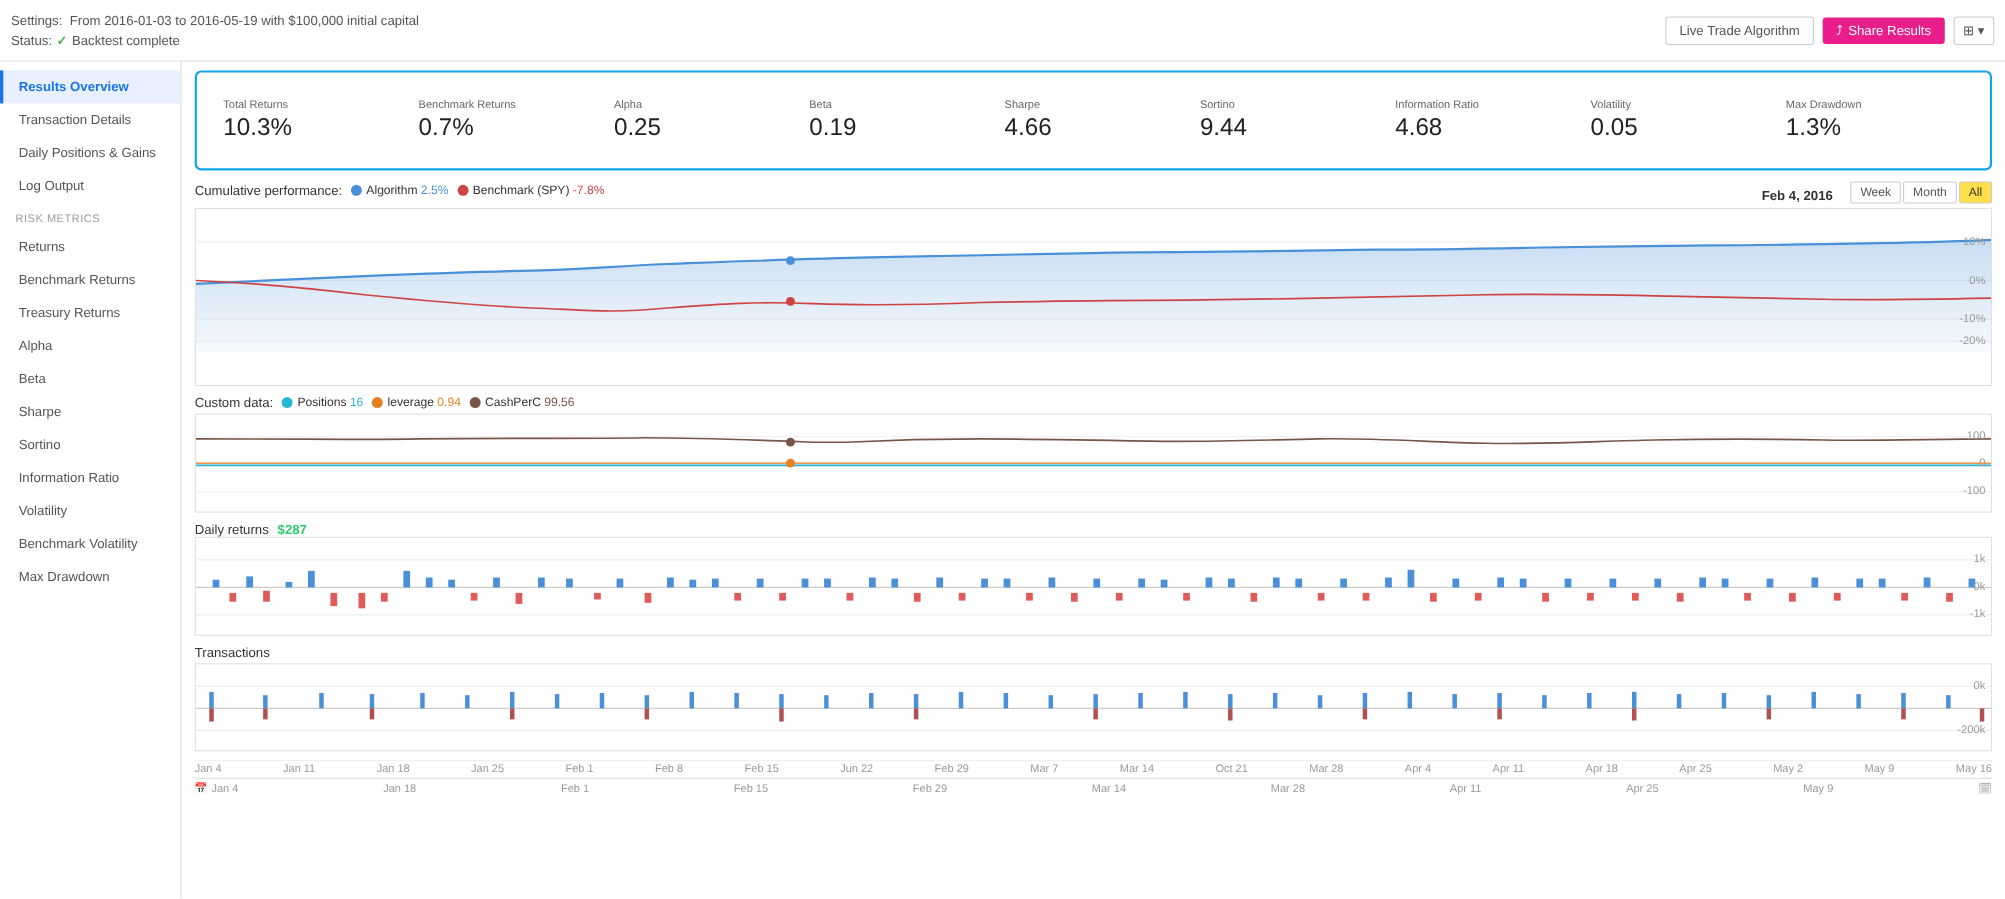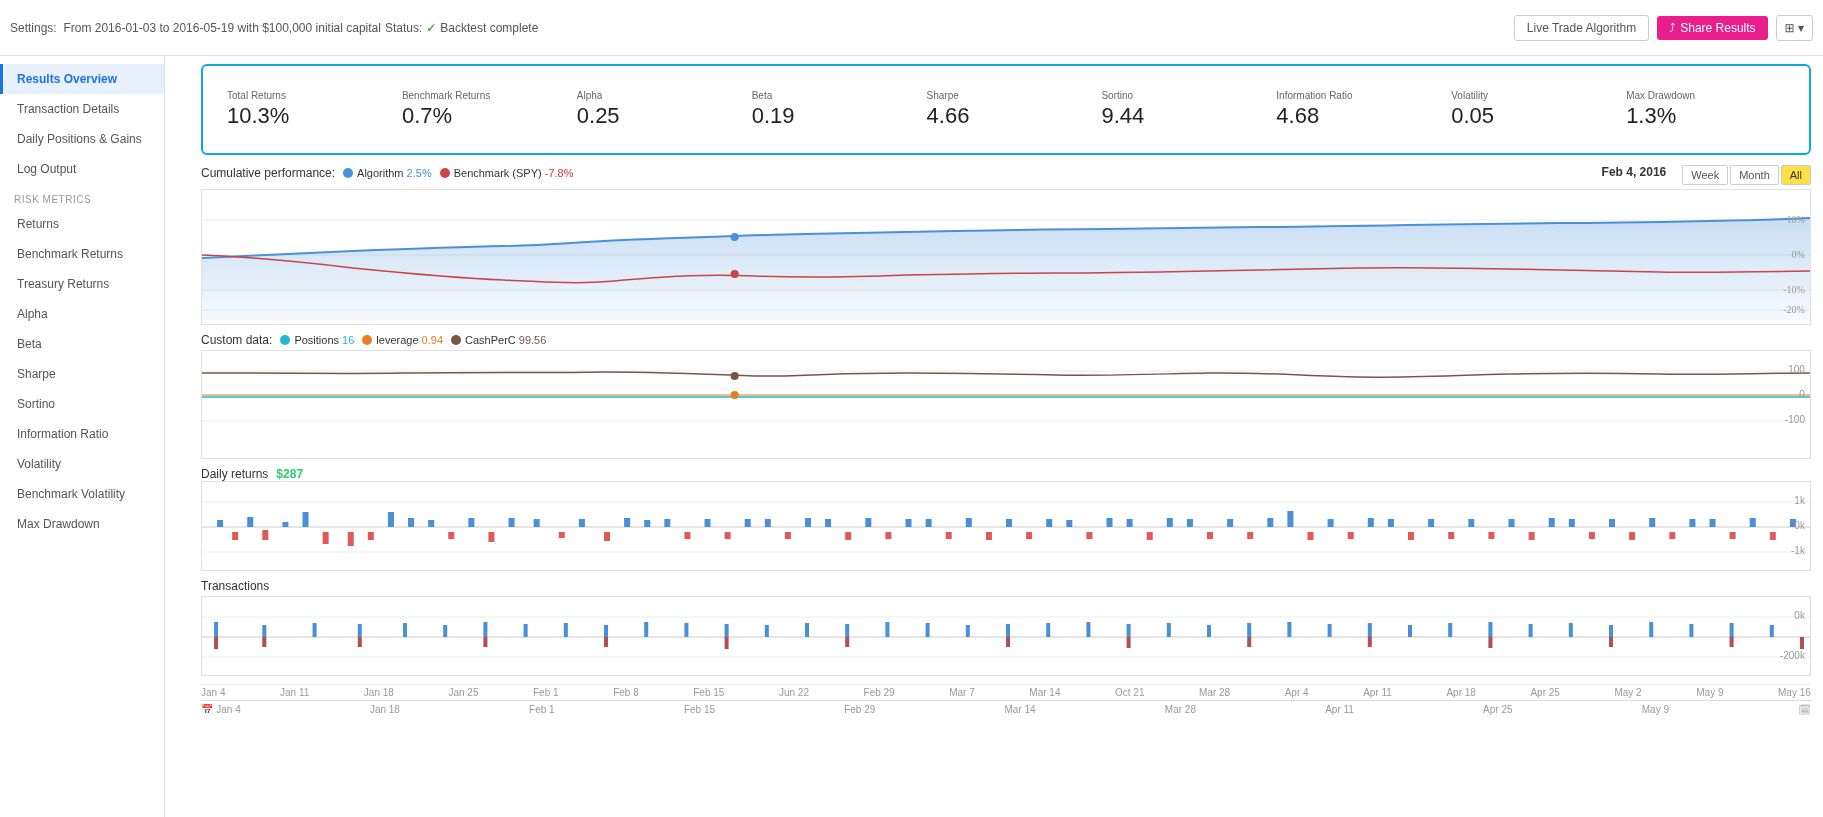--- a/index.html
+++ b/index.html
@@ -3,40 +3,40 @@
   <meta charset="utf-8">
   <style>
     * { box-sizing: border-box; margin: 0; padding: 0; }
     body { font-family: Arial, sans-serif; font-size: 12px; background: #fff; color: #333; overflow: hidden; }
 
     .top-bar {
       display: flex; align-items: center; justify-content: space-between;
       padding: 4px 10px; border-bottom: 1px solid #ddd; background: #fff;
       height: 56px;
     }
-    .top-bar-left { display: flex; flex-direction: row; gap: 4px; }
+    .top-bar-left { display: flex; flex-direction: column; gap: 4px; }
     .top-bar-left .settings-line { font-size: 12px; color: #555; }
     .top-bar-left .status-line { font-size: 12px; color: #555; display: flex; align-items: center; gap: 4px; }
     .checkmark { color: #4caf50; font-weight: bold; }
     .top-bar-right { display: flex; align-items: center; gap: 8px; }
     .btn-live-trade {
       background: #fff; border: 1px solid #ccc; border-radius: 3px;
       padding: 5px 12px; font-size: 12px; cursor: pointer; color: #555;
     }
     .btn-share {
       background: #e91e8c; border: none; border-radius: 3px;
       padding: 5px 12px; font-size: 12px; cursor: pointer; color: #fff;
       display: flex; align-items: center; gap: 5px;
     }
     .btn-view {
       background: #fff; border: 1px solid #ccc; border-radius: 3px;
       padding: 5px 8px; font-size: 12px; cursor: pointer; color: #555;
     }
 
-    .main-layout { display: flex; height: calc(817px - 56px); gap: 24px; }
+    .main-layout { display: flex; height: calc(817px - 56px); }
 
     
     .sidebar {
       width: 165px; min-width: 165px; border-right: 1px solid #ddd;
       background: #fff; overflow-y: auto; padding: 8px 0;
     }
     .sidebar-item {
       padding: 8px 14px; cursor: pointer; font-size: 12px; color: #555;
       border-left: 3px solid transparent;
     }
@@ -203,30 +203,30 @@
           <span>Cumulative performance:</span>
           <span class="legend-item">
             <span class="legend-dot" style="background:#4a90d9;"></span>
             <span>Algorithm <span style="color:#4a90d9;">2.5%</span></span>
           </span>
           <span class="legend-item">
             <span class="legend-dot" style="background:#cc4444;"></span>
             <span>Benchmark (SPY) <span style="color:#cc4444;">-7.8%</span></span>
           </span>
         </div>
-        <div style="display:flex;align-items:flex-start;gap:8px;">
+        <div style="display:flex;align-items:flex-end;gap:8px;">
           <span class="date-display">Feb 4, 2016</span>
           <div class="time-btns">
             <button class="time-btn">Week</button>
             <button class="time-btn">Month</button>
             <button class="time-btn active">All</button>
           </div>
         </div>
       </div>
-      <div class="chart-container" style="height:136px;font-family:Liberation Serif, serif;">
+      <div class="chart-container" style="height:162px;">
         <svg width="100%" height="130" viewBox="0 0 1600 130" preserveAspectRatio="none">
           <defs>
             <linearGradient id="algoGrad" x1="0" y1="0" x2="0" y2="1">
               <stop offset="0%" stop-color="#4a90d9" stop-opacity="0.3"></stop>
               <stop offset="100%" stop-color="#4a90d9" stop-opacity="0.05"></stop>
             </linearGradient>
           </defs>
 
           <line x1="0" y1="30" x2="1600" y2="30" stroke="#eee" stroke-width="1"></line>
           <line x1="0" y1="65" x2="1600" y2="65" stroke="#eee" stroke-width="1"></line>
@@ -259,21 +259,21 @@
         </span>
         <span class="legend-item">
           <span class="legend-dot" style="background:#e67e22;"></span>
           <span>leverage <span style="color:#e67e22;">0.94</span></span>
         </span>
         <span class="legend-item">
           <span class="legend-dot" style="background:#795548;"></span>
           <span>CashPerC <span style="color:#795548;">99.56</span></span>
         </span>
       </div>
-      <div class="chart-container" style="height:109px;">
+      <div class="chart-container" style="height:90px;">
         <svg width="100%" height="90" viewBox="0 0 1600 90" preserveAspectRatio="none">
           <line x1="0" y1="20" x2="1600" y2="20" stroke="#eee" stroke-width="1"></line>
           <line x1="0" y1="45" x2="1600" y2="45" stroke="#eee" stroke-width="1"></line>
           <line x1="0" y1="70" x2="1600" y2="70" stroke="#eee" stroke-width="1"></line>
 
           <path d="M0,22 C100,22 150,23 200,22 C300,21 350,22 400,21 C450,21 500,23 550,25 L580,25 C600,24 650,22 700,22 C750,22 800,23 850,24 C900,25 950,23 1000,22 C1050,21 1100,25 1150,26 C1200,27 1250,24 1300,23 C1350,22 1400,22 1450,23 C1500,24 1550,22 1600,22" fill="none" stroke="#795548" stroke-width="1.5"></path>
 
           <path d="M0,44 L1600,44" fill="none" stroke="#e67e22" stroke-width="1"></path>
 
           <path d="M0,46 L1600,46" fill="none" stroke="#29b6d4" stroke-width="1.5"></path>

